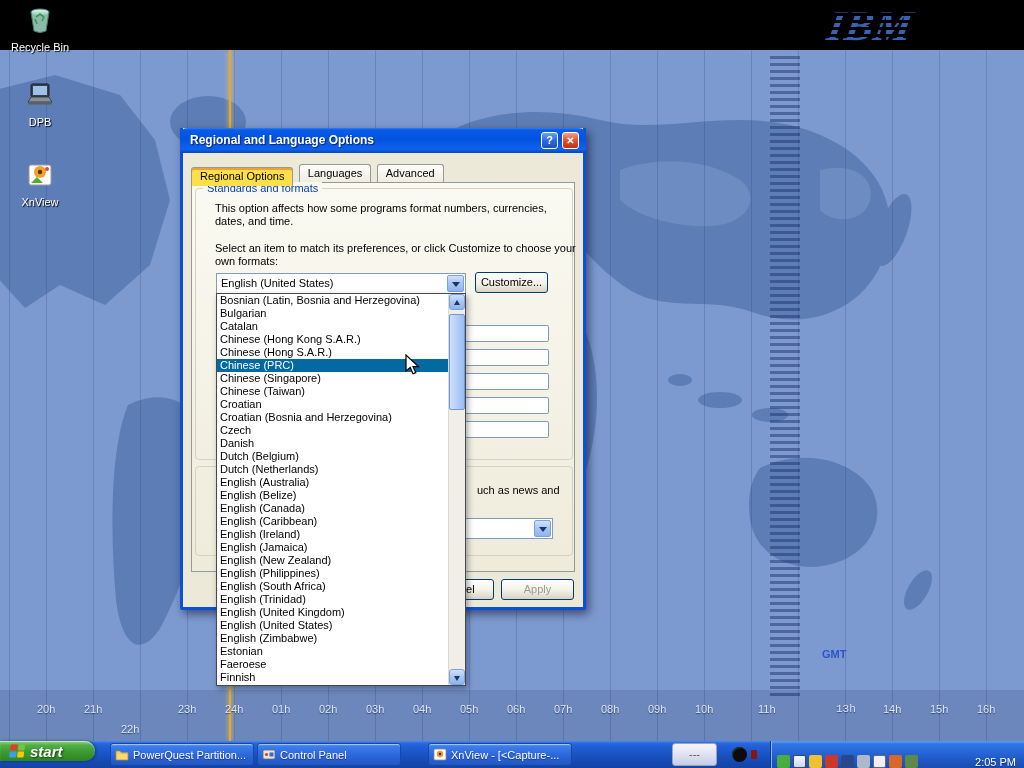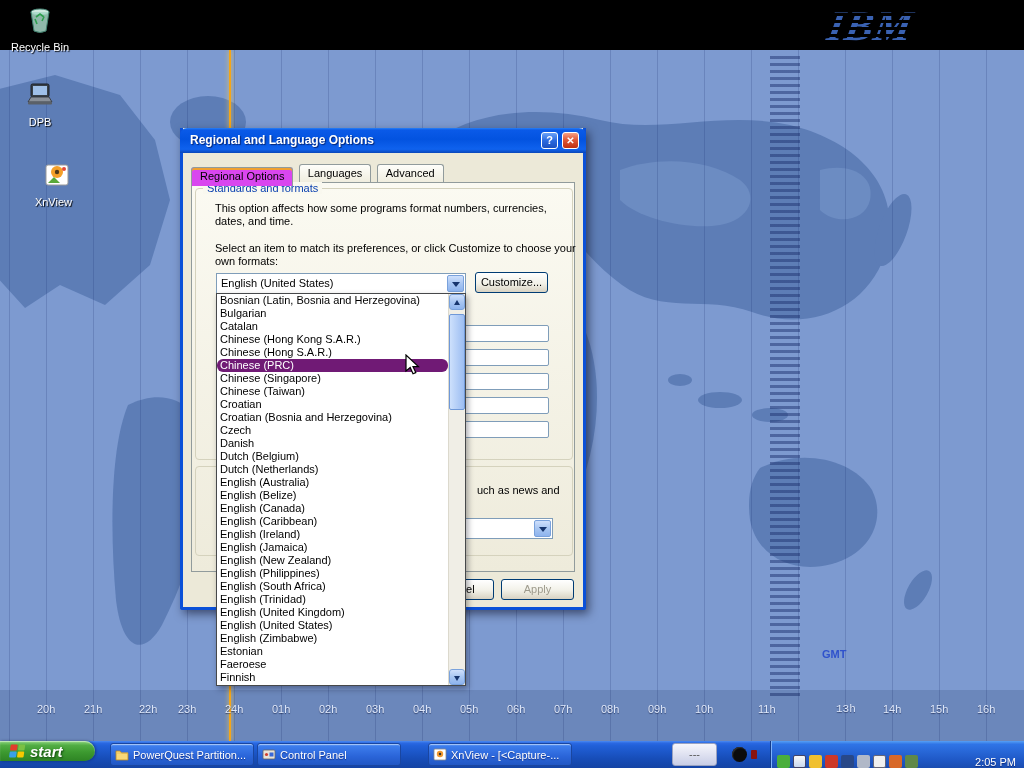--- a/index.html
+++ b/index.html
@@ -22,40 +22,40 @@
 
   .topband { position:absolute; left:0; top:0; width:1024px; height:50px; background:#000; z-index:3; }
   .ibm-wrap { position:absolute; right:86px; top:2px; width:110px; height:46px; }
   .ibm-text { font-family:"Liberation Serif", serif; font-style:italic; font-weight:bold; font-size:42px;
     color:#3a62b2; letter-spacing:1px; transform:skewX(-10deg); display:inline-block; }
   .ibm-stripes { position:absolute; inset:0; background:repeating-linear-gradient(to bottom, transparent 0 4px, #000 4px 7px); }
 
   
   .dicon { position:absolute; left:8px; width:64px; text-align:center; z-index:4; cursor:default; }
   .dicon .dlabel { display:block; margin-top:2px; font-size:11px; color:#fff; text-shadow:1px 1px 1px #000; }
-  .dicon-recycle { top:5px; } .dicon-dpb { top:80px; } .dicon-xnview { top:160px;text-align:right; }
+  .dicon-recycle { top:5px; } .dicon-dpb { top:80px; } .dicon-xnview { top:160px; }
 
   
   .dialog { position:absolute; left:180px; top:128px; width:406px; height:482px; z-index:10;
     background:#ece9d8; border:3px solid #0a50d8; border-top:none;
     box-shadow:3px 4px 10px rgba(0,0,20,.5); border-radius:0 0 3px 3px; }
   .titlebar { position:absolute; left:-3px; top:0; width:406px; height:25px; border-radius:7px 7px 0 0;
     background:linear-gradient(180deg,#2a80f5 0%, #0a5ae8 8%, #0353e0 45%, #0f62ee 85%, #0a47b8 100%); }
   .title-text { position:absolute; left:10px; top:0; line-height:25px; font-size:12px; font-weight:bold; color:#fff;
     text-shadow:1px 1px 1px rgba(0,0,40,.6); }
   .tb-btn { position:absolute; top:4px; width:17px; height:17px; border:1px solid #fff; border-radius:3px;
     color:#fff; font-size:11px; font-weight:bold; line-height:15px; text-align:center; cursor:default; }
   .tb-help { right:28px; background:linear-gradient(180deg,#6ba2f8,#2a6ae0 50%,#1c50c0); }
   .tb-close { right:7px; background:linear-gradient(180deg,#f8a084,#e05838 45%,#c03010); font-size:10px; }
 
   .tabs { position:absolute; left:8px; top:36px; height:19px; }
   .tab { display:inline-block; height:22px; padding:2px 8px 0 8px; margin-right:1px; font-size:11px;
     border:1px solid #919b9c; border-bottom:none; border-radius:3px 3px 0 0;
     background:linear-gradient(#fefefa,#ece9d8); vertical-align:bottom; cursor:default; }
-  .tab.active { height:19px; background:#d946ef; box-shadow:inset 0 2px 0 #f0a030; position:relative; z-index:2; }
+  .tab.active { height:19px; background:#fde047; box-shadow:inset 0 2px 0 #f0a030; position:relative; z-index:2; }
 
   .tabpage { position:absolute; left:8px; top:54px; width:384px; height:390px;
     border:1px solid #919b9c; background:linear-gradient(180deg,#fbfaf2,#eeebdb); }
 
   .groupbox { position:absolute; border:1px solid #d5d2bd; border-radius:4px; }
   .group1 { left:12px; top:60px; width:378px; height:272px; }
   .group2 { left:12px; top:338px; width:378px; height:90px; }
   .group-label { position:absolute; left:20px; top:54px; padding:0 4px; font-size:11px; color:#0b41b0; background:#f9f8ef; }
 
   .dtext { position:absolute; font-size:11px; line-height:13px; color:#000; }
@@ -81,21 +81,21 @@
     border:1px solid #7f9db9; border-radius:2px; }
   .loc-frag { left:294px; top:356px; white-space:nowrap; }
   .combo-loc { left:200px; top:390px; width:170px; }
 
   
   .listbox { position:absolute; left:216px; top:293px; width:250px; height:393px; z-index:30;
     background:#fff; border:1px solid #46484a; display:flex; box-shadow:2px 3px 6px rgba(0,0,20,.35); }
   .list-items { flex:1; overflow:hidden; }
   .list-item { height:13px; line-height:13px; font-size:11px; padding-left:3px; white-space:nowrap;
     overflow:hidden; color:#000; cursor:default; }
-  .list-item.selected { background:#701a75; color:#fff;border-radius:6px; }
+  .list-item.selected { background:#0369a1; color:#fff; }
   .scrollbar { width:17px; background:#f0eee6; border-left:1px solid #dcd9cd; display:flex; flex-direction:column; }
   .sb-btn { height:16px; position:relative; background:linear-gradient(180deg,#cfe0fc,#a8c6f2 50%,#8eb4ee);
     border:1px solid #7aa2dc; border-radius:3px; }
   .sb-up .tri { position:absolute; left:4px; top:5px; width:0; height:0;
     border-left:3.5px solid transparent; border-right:3.5px solid transparent; border-bottom:5px solid #17356e; }
   .sb-down .tri { position:absolute; left:4px; top:6px; width:0; height:0;
     border-left:3.5px solid transparent; border-right:3.5px solid transparent; border-top:5px solid #17356e; }
   .sb-track { flex:1; position:relative; }
   .sb-thumb { position:absolute; left:0; right:0; top:4px; height:96px;
     background:linear-gradient(90deg,#cde0fc,#9cbdf2); border:1px solid #6f98d8; border-radius:2px; }
@@ -154,21 +154,21 @@
     <path d="M820,120 C850,112 875,125 870,150 C865,172 835,175 820,160 Z" fill="#6c8cc2"></path>
   </svg>
   <div class="grid-lines"></div>
   <div class="hatch-band"></div>
   <div class="scale-band"></div>
   <div class="orange-line"></div>
   <div class="gmt">GMT</div>
   <div class="tz-scale">
       <span class="tz-label" style="left: 37px;">20h</span>
       <span class="tz-label" style="left: 84px;">21h</span>
-      <span class="tz-label" style="left: 139px;">22h</span>
+      <span class="tz-label" style="left: 121px; margin-top: 20px;">22h</span>
       <span class="tz-label" style="left: 178px;">23h</span>
       <span class="tz-label" style="left: 225px;">24h</span>
       <span class="tz-label" style="left: 272px;">01h</span>
       <span class="tz-label" style="left: 319px;">02h</span>
       <span class="tz-label" style="left: 366px;">03h</span>
       <span class="tz-label" style="left: 413px;">04h</span>
       <span class="tz-label" style="left: 460px;">05h</span>
       <span class="tz-label" style="left: 507px;">06h</span>
       <span class="tz-label" style="left: 554px;">07h</span>
       <span class="tz-label" style="left: 601px;">08h</span>

